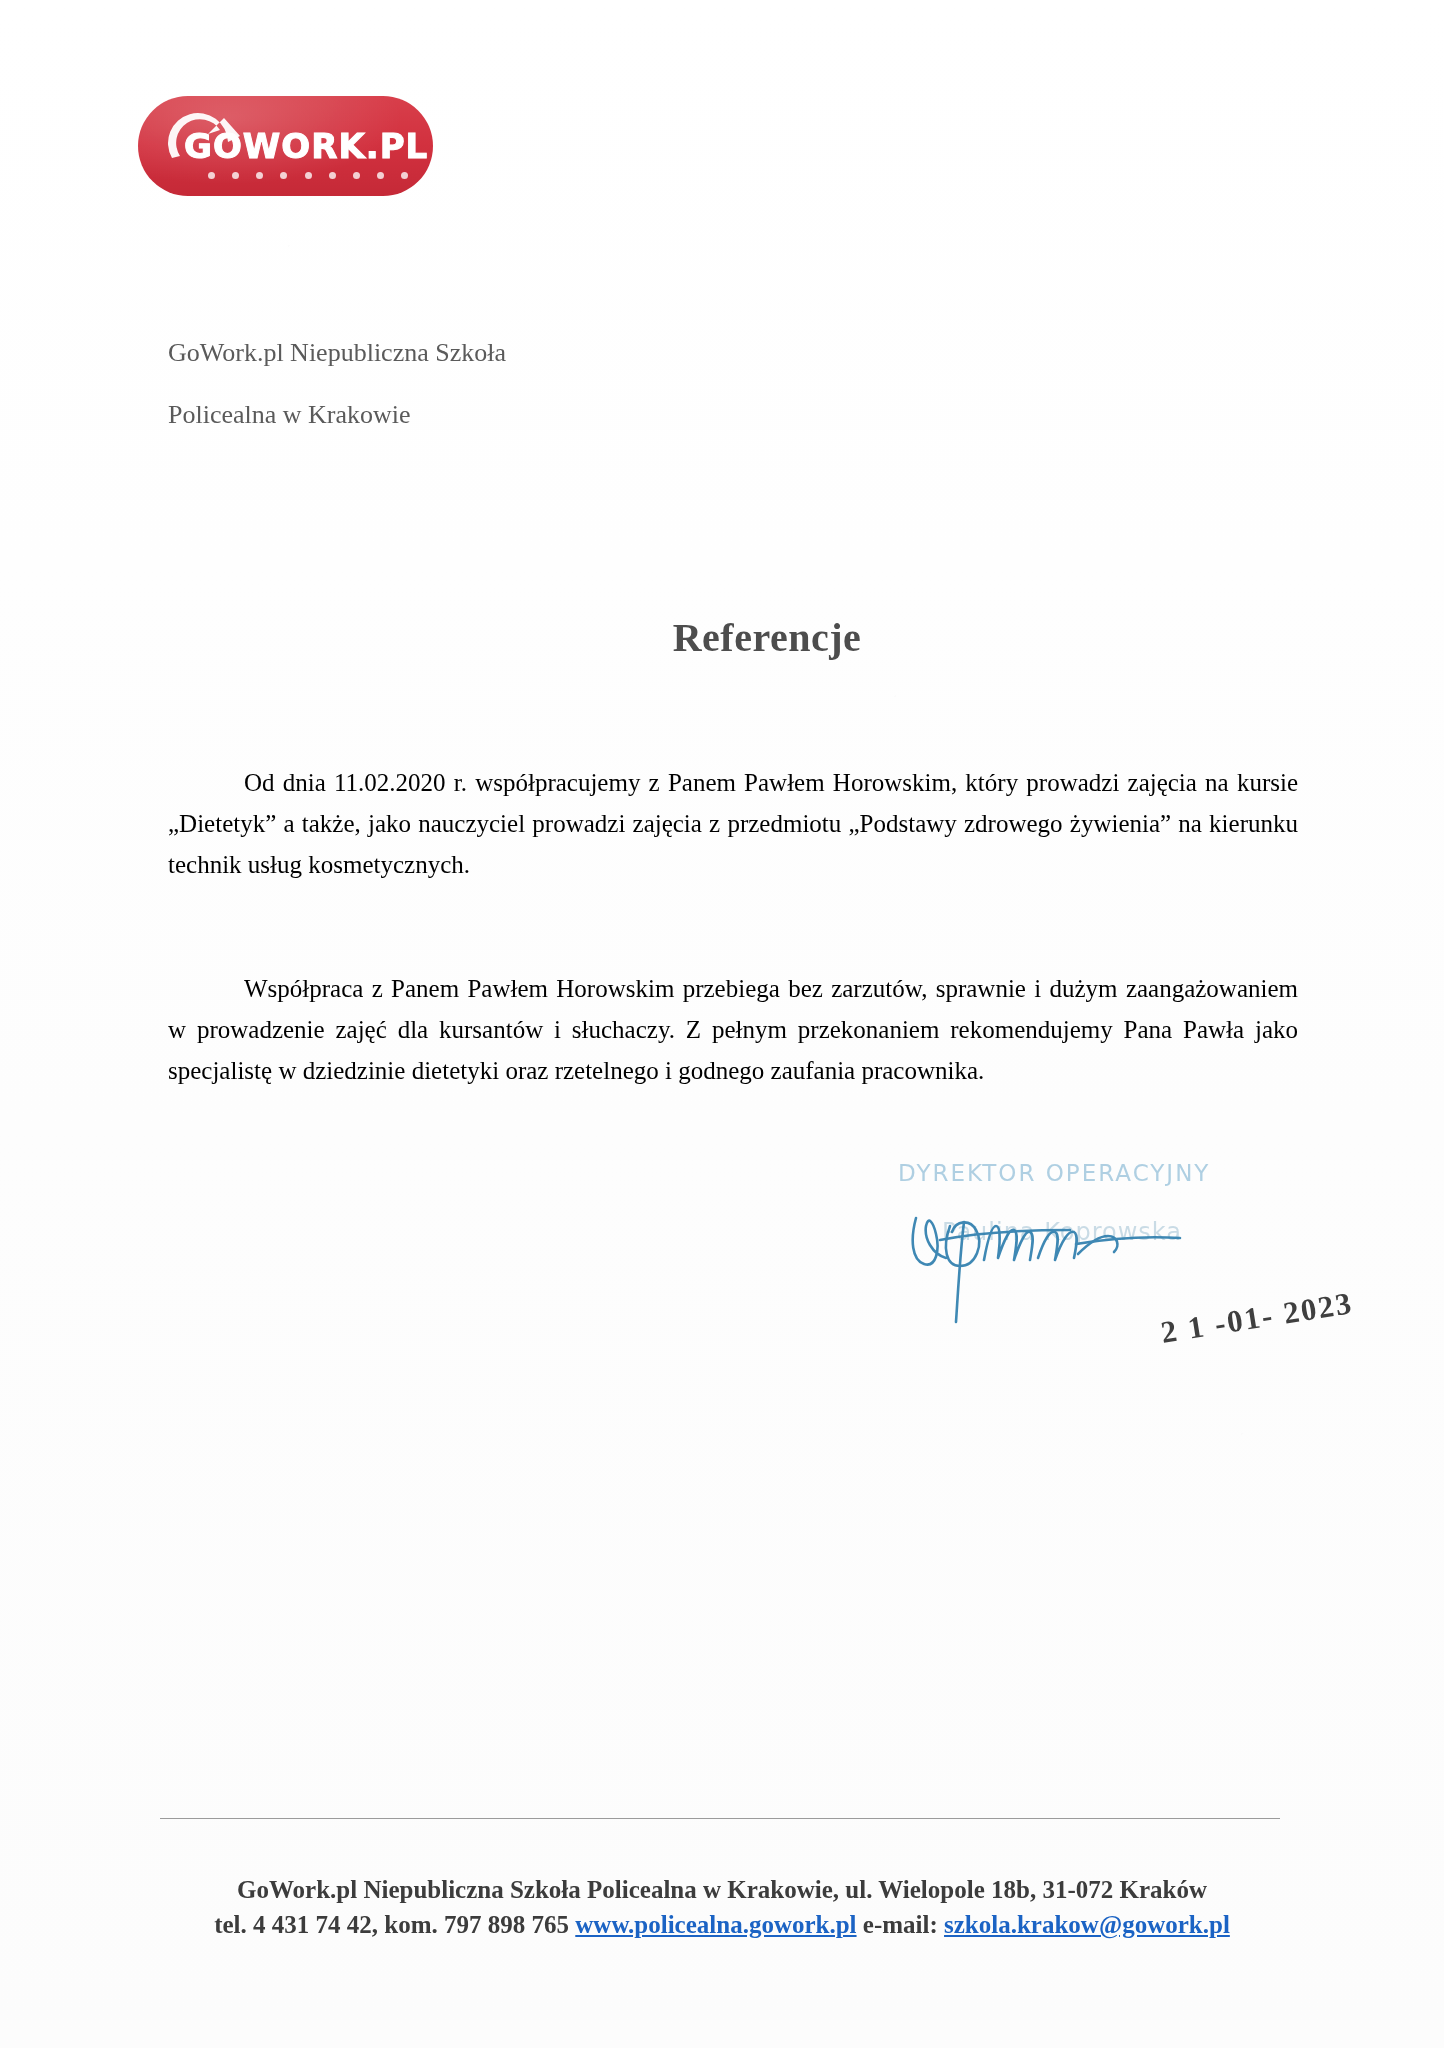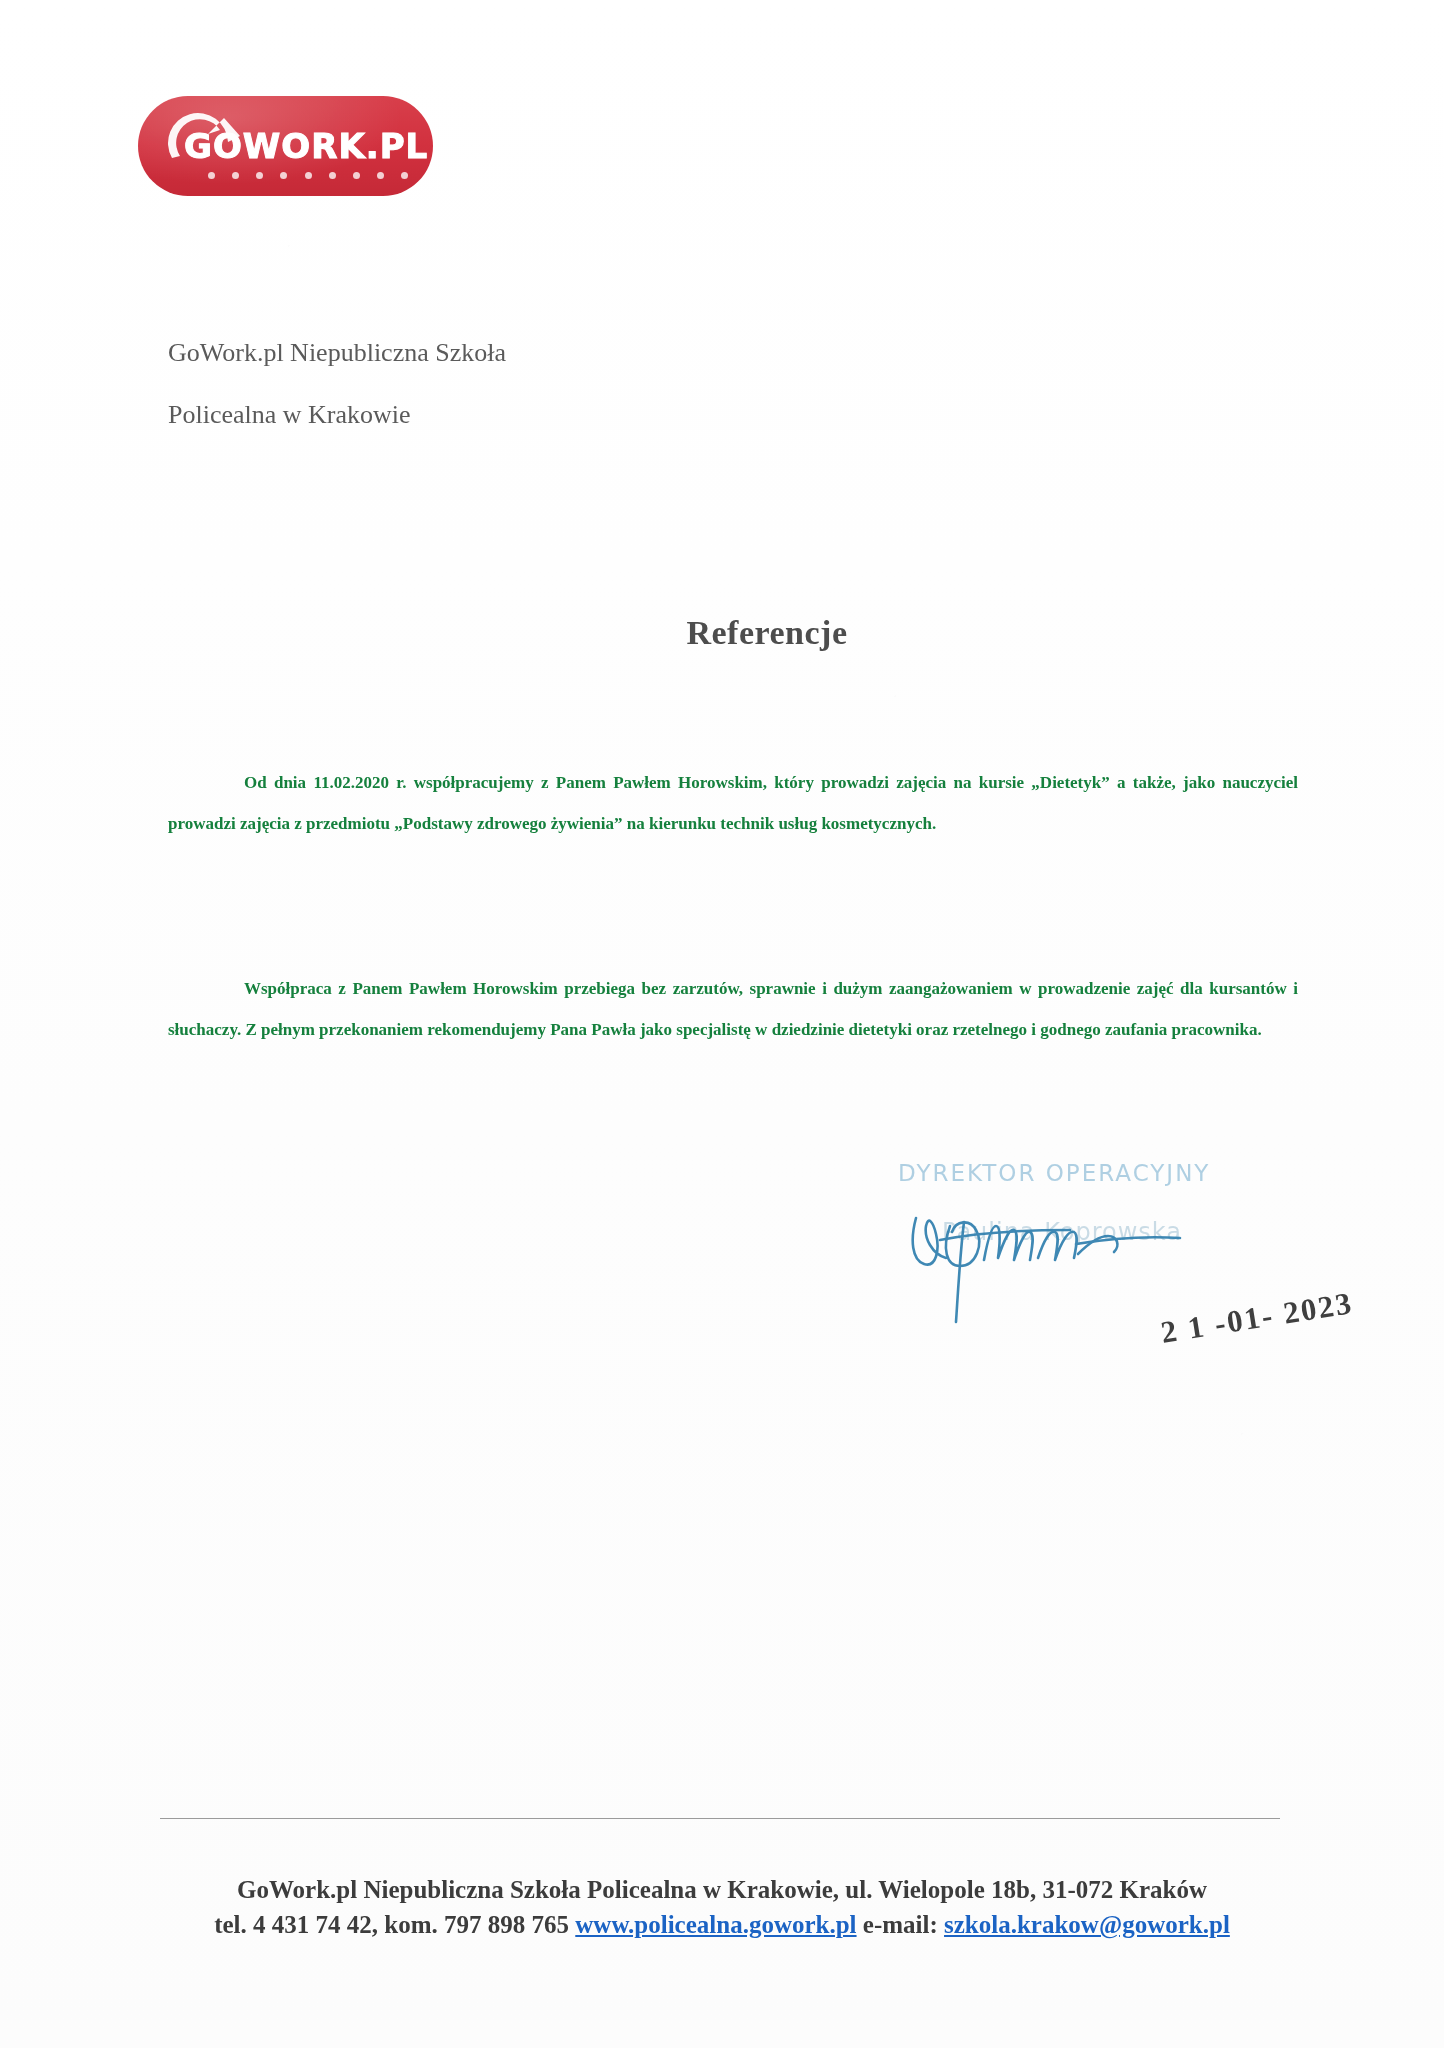--- a/index.html
+++ b/index.html
@@ -65,34 +65,33 @@
   .addr{
     position:absolute;left:168px;top:322px;width:620px;
     font-size:26px;line-height:62px;color:#5a5a5a;
   }
   .addr div{white-space:nowrap;}
 
   
   .title{
     position:absolute;left:0;right:0;top:614px;
     text-align:center;
-    font-size:34px;font-weight:bold;
+    font-size:40px;font-weight:bold;
     letter-spacing:.5px;
     color:#4d4d4d;
   }
   .title span{margin-left:90px;}
 
   
   .body-block{
     position:absolute;left:168px;width:1130px;
-    font-size:17px;line-height:41px;
-    color:#15803d;
+    font-size:25px;line-height:41px;
+    color:#000000;
     text-align:justify;
     text-justify:inter-word;
-    font-weight:bold;
   }
   #para1{top:762px;}
   #para2{top:968px;}
   .body-block p{margin:0;text-indent:76px;}
 
   
   .stamp{
     position:absolute;left:890px;top:1160px;width:330px;height:130px;
     pointer-events:none;
   }

